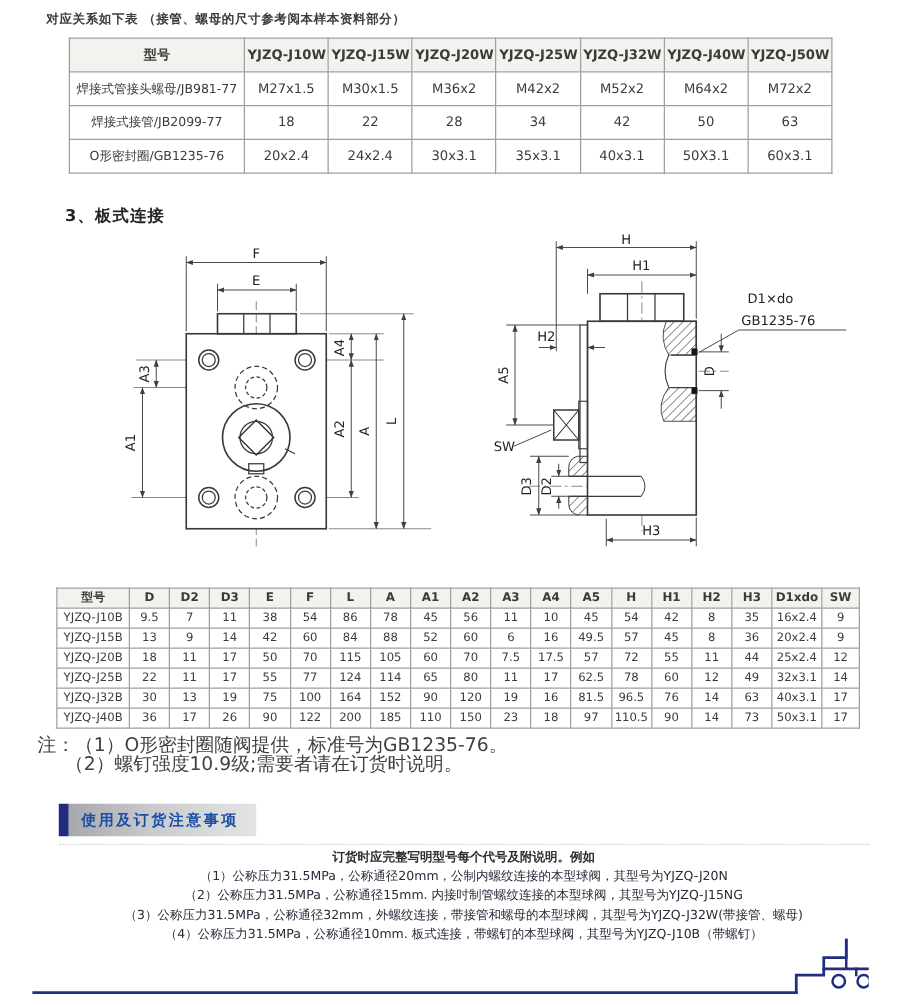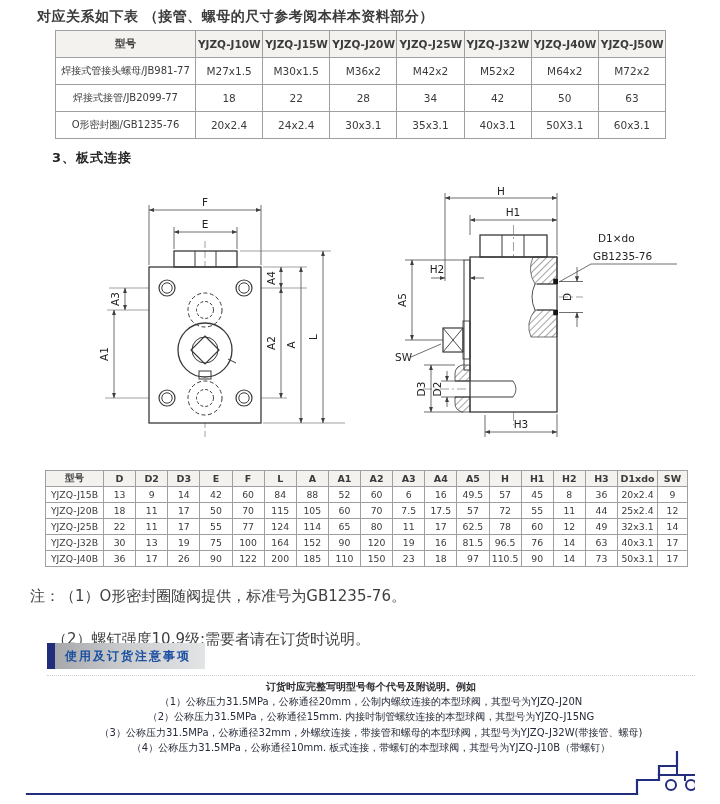--- a/index.html
+++ b/index.html
@@ -1,40 +1,40 @@
 <!DOCTYPE html>
 <html><head>
 <meta charset="utf-8">
 <style>
   html,body{margin:0;padding:0;background:#fff;}
   .page{position:relative;width:720px;height:804px;background:#ffffff;overflow:hidden;
         font-family:"DejaVu Sans","Liberation Sans",sans-serif;color:#333;}
   
-  .intro{position:absolute;left:37px;top:8px;font-size:14px;font-weight:600;color:#3c3c3c;letter-spacing:.5px;}
+  .intro{position:absolute;left:37px;top:8px;font-size:10px;font-weight:600;color:#3c3c3c;letter-spacing:.5px;}
   
   table{border-collapse:collapse;table-layout:fixed;}
   .fittings{position:absolute;left:55px;top:30px;width:611px;}
   .fittings th,.fittings td{border:1px solid #9f9f9f;text-align:center;vertical-align:middle;
         font-size:10.5px;color:#3b3b3b;height:26px;padding:0 2px;overflow:hidden;white-space:nowrap;}
   .fittings thead th{background:#f3f2ef;font-weight:700;}
   .fittings td:first-child{font-size:10px;}
   .dims{position:absolute;left:45px;top:470px;width:643px;}
   .dims th,.dims td{border:1px solid #9f9f9f;text-align:center;vertical-align:middle;
         font-size:9.3px;color:#3b3b3b;height:15px;padding:0 1px;overflow:hidden;white-space:nowrap;}
   .dims thead th{background:#f3f2ef;font-weight:600;font-size:9.5px;}
   
-  .heading{position:absolute;left:52px;top:149px;font-size:13px;font-weight:700;color:#242424;letter-spacing:1px;}
+  .heading{position:absolute;left:52px;top:164px;font-size:13px;font-weight:700;color:#242424;letter-spacing:1px;}
   
   .draw-left{position:absolute;left:95px;top:185px;}
   .draw-right{position:absolute;left:385px;top:185px;}
   svg text{font-family:"DejaVu Sans","Liberation Sans",sans-serif;}
   .dlbl{font-size:10.5px;fill:#222;}
   
   .notes{position:absolute;left:30px;top:589px;font-size:15px;font-weight:500;color:#3f3f3f;line-height:15px;}
-  .notes .n2{padding-left:22px;margin-top:28px;}
+  .notes .n2{padding-left:22px;}
   
   .usage-header{position:absolute;left:47px;top:643px;display:flex;align-items:stretch;height:26px;}
   .usage-header .bar{width:8px;background:#222c7c;display:block;}
   .usage-header .ubox{display:flex;align-items:center;padding:0 14px 0 10px;
         background:linear-gradient(90deg,#a6a8ab 0%,#c9cbcd 45%,#e3e4e6 100%);
         font-size:12px;font-weight:700;letter-spacing:2px;color:#1b4fa3;}
   .dotline{position:absolute;left:47px;top:675px;width:648px;border-top:1px dotted #c8cdd6;}
   
   .usage-text{position:absolute;left:37px;top:679px;width:668px;font-size:10px;line-height:15.2px;
         color:#272b38;font-weight:500;white-space:nowrap;text-align:center;}
@@ -287,20 +287,41 @@
           <th>H</th>
           <th>H1</th>
           <th>H2</th>
           <th>H3</th>
           <th>D1xdo</th>
           <th>SW</th>
         </tr>
       </thead>
     <tbody>
         <tr>
+          <td>YJZQ-J10B</td>
+          <td>9.5</td>
+          <td>7</td>
+          <td>11</td>
+          <td>38</td>
+          <td>54</td>
+          <td>86</td>
+          <td>78</td>
+          <td>45</td>
+          <td>56</td>
+          <td>11</td>
+          <td>10</td>
+          <td>45</td>
+          <td>54</td>
+          <td>42</td>
+          <td>8</td>
+          <td>35</td>
+          <td>16x2.4</td>
+          <td>9</td>
+        </tr>
+        <tr>
           <td>YJZQ-J15B</td>
           <td>13</td>
           <td>9</td>
           <td>14</td>
           <td>42</td>
           <td>60</td>
           <td>84</td>
           <td>88</td>
           <td>52</td>
           <td>60</td>

